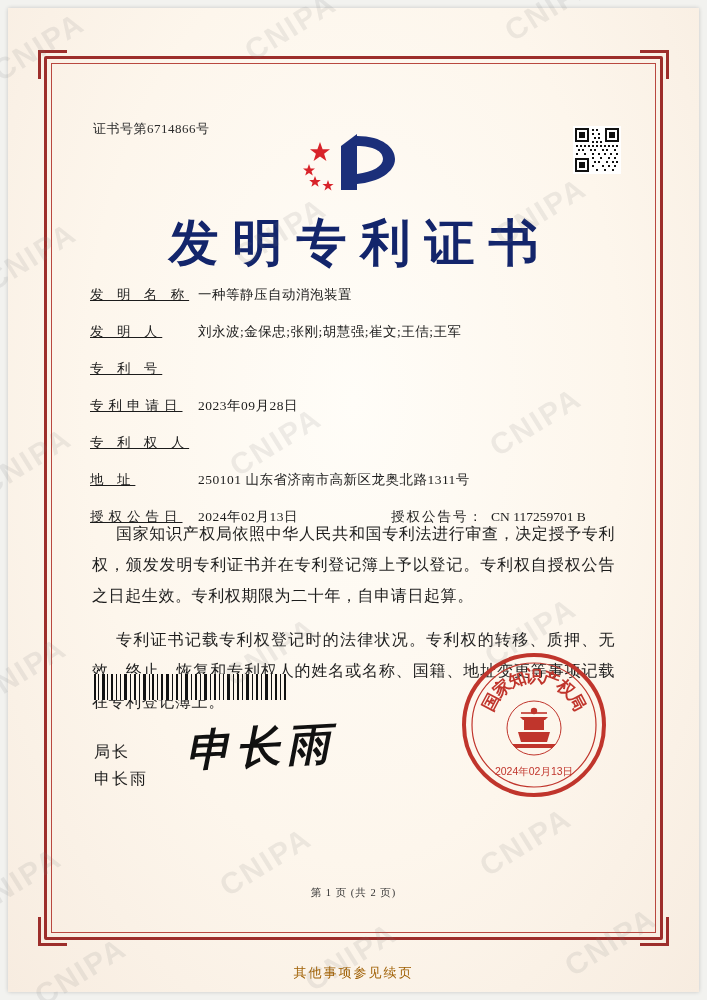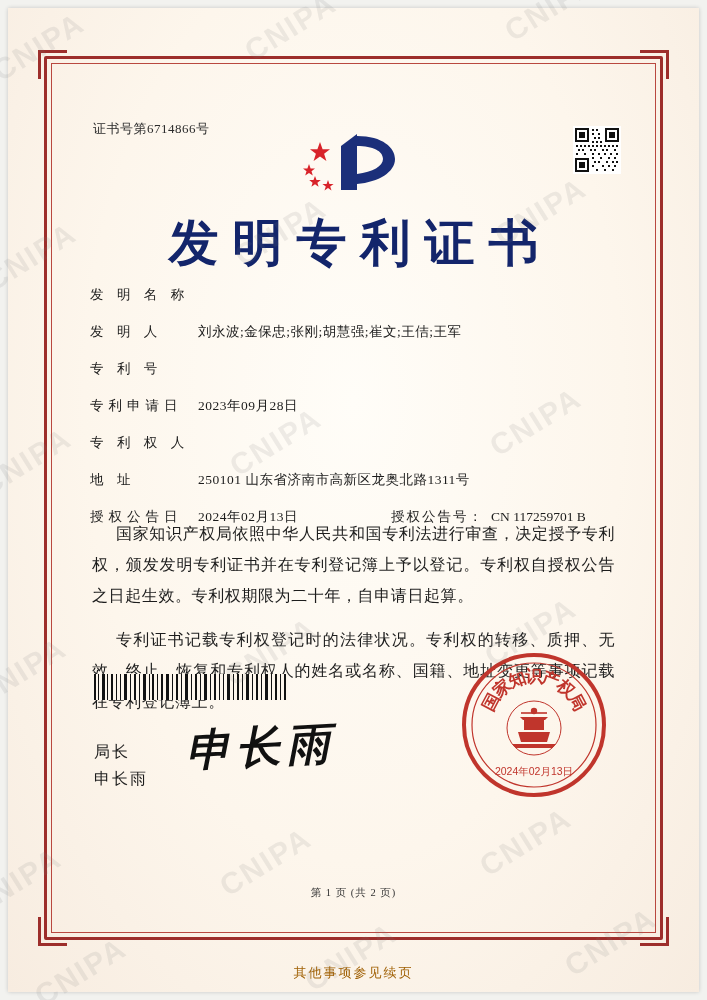--- a/index.html
+++ b/index.html
@@ -129,20 +129,21 @@
     align-items: baseline;
     margin-bottom: 19px;
     font-size: 13.5px;
     color: #1c1c1c;
   }
   .field-label {
     width: 108px;
     flex: 0 0 108px;
     letter-spacing: 5px;
     color: #1c1c1c;
+    text-decoration: underline;
   }
   .field-value {
     flex: 1;
     letter-spacing: 0.5px;
   }
   .field-row.split .field-value {
     flex: 0 0 175px;
   }
   .field-label2 {
     width: 100px;
@@ -326,20 +327,21 @@
           <polygon points="49,54 50.4,58 54.6,58 51.2,60.5 52.5,64.5 49,62 45.5,64.5 46.8,60.5 43.4,58 47.6,58"></polygon>
         </g>
       </svg>
     </div>
 
     <div class="title">发明专利证书</div>
 
     <div class="fields">
       <div class="field-row">
         <div class="field-label">发 明 名 称</div>
+        <div class="field-value">一种等静压自动消泡装置</div>
       </div>
       <div class="field-row">
         <div class="field-label">发 明 人</div>
         <div class="field-value">刘永波;金保忠;张刚;胡慧强;崔文;王佶;王军</div>
       </div>
       <div class="field-row">
         <div class="field-label">专 利 号</div>
       </div>
       <div class="field-row">
         <div class="field-label">专利申请日</div>

